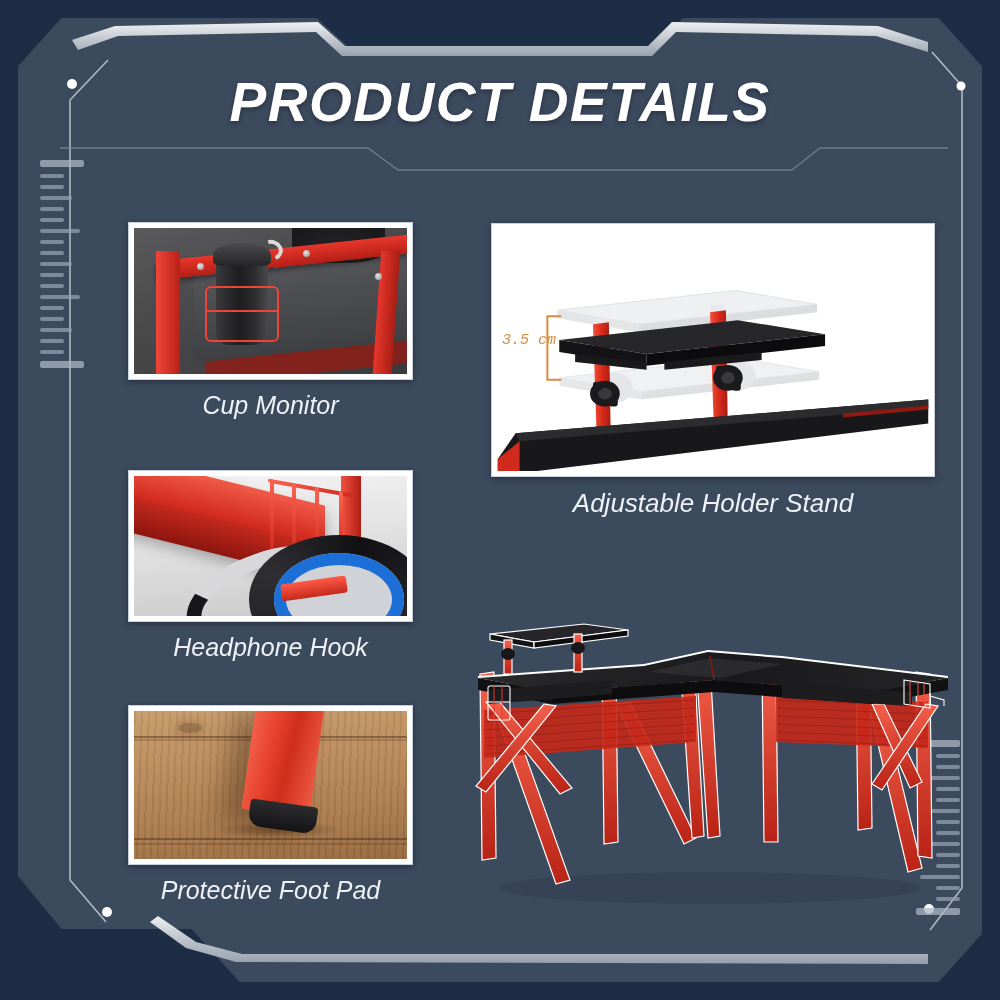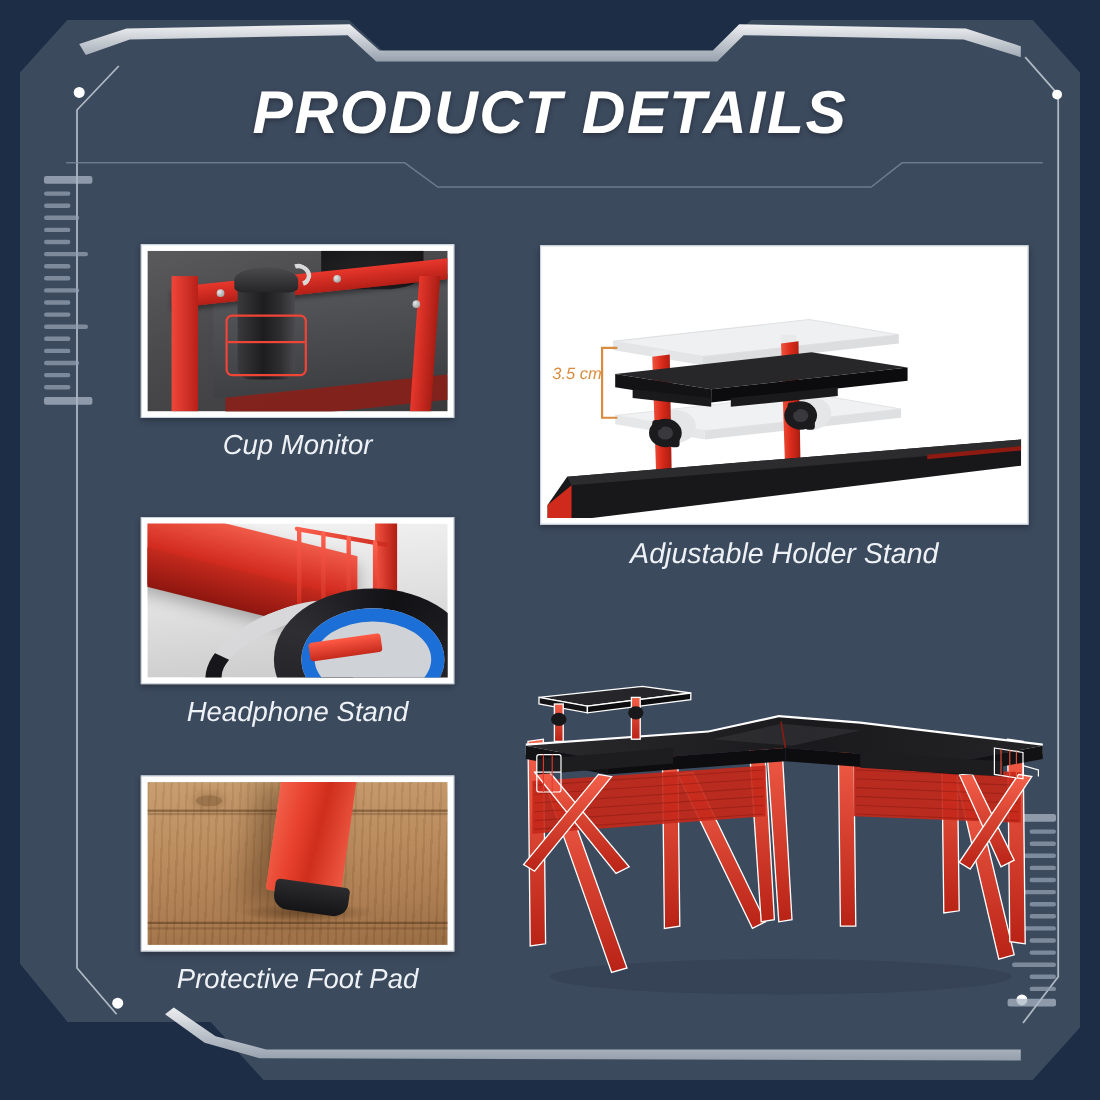--- a/index.html
+++ b/index.html
@@ -168,21 +168,21 @@
   .mon-bg { position:absolute; inset:0; background:#ffffff; }
 
   
   #desk-art { position:absolute; left:452px; top:592px; width:516px; height:320px; }
 
   .dim-label {
     position:absolute;
     color:#d98b3f;
     font-style:italic;
     font-size:15px;
-    font-family:Liberation Sans, sans-serif;
+    font-family:Liberation Mono, monospace;
     white-space:nowrap;
   }
 </style>
 </head>
 <body>
 
 <div id="stage">
 
   <div class="panel"></div>
 
@@ -289,21 +289,21 @@
           <span class="b1"></span>
             <span class="b2"></span>
           <span class="b3"></span>
             <span class="b4"></span>
         </div>
         <div class="hh-band"></div>
         <div class="hh-cup"></div>
         <div class="hh-redclip"></div>
       </div>
     </div>
-    <div class="caption">Headphone Stand</div>
+    <div class="caption">Headphone Hook</div>
   </div>
 
   <div class="card" id="card-foot">
     <div class="photo">
       <div class="photo-inner">
         <div class="fp-bg"></div>
         <div class="fp-plank" style="top:17%"></div>
         <div class="fp-plank" style="top:19%;opacity:.5"></div>
         <div class="fp-plank" style="top:86%"></div>
         <div class="fp-plank" style="top:89%;opacity:.5"></div>

